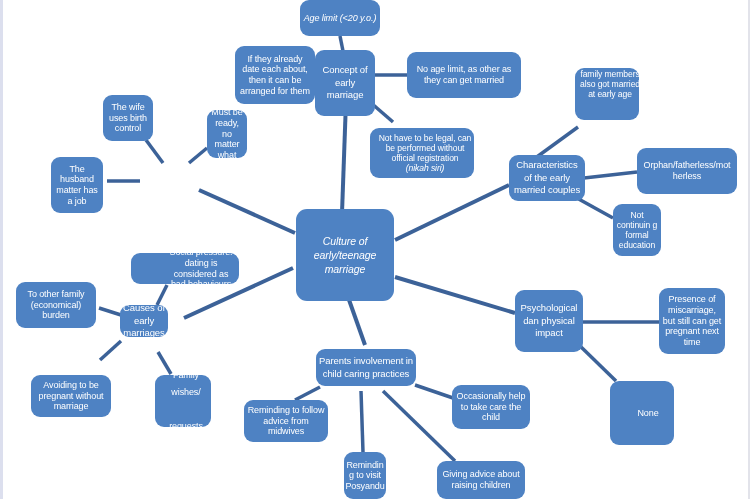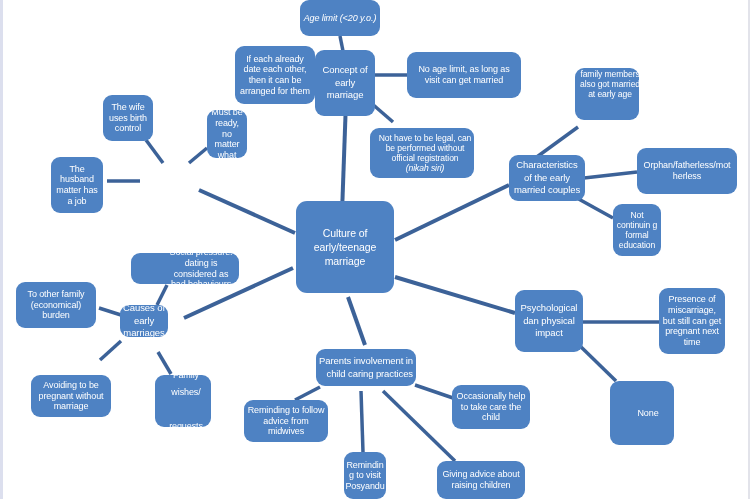--- a/index.html
+++ b/index.html
@@ -112,38 +112,38 @@
 
       <line x1="531" y1="159" x2="575" y2="127"></line>
       <line x1="581" y1="178" x2="634" y2="172"></line>
       <line x1="572" y1="197" x2="610" y2="218"></line>
 
       <line x1="580" y1="322" x2="656" y2="322"></line>
       <line x1="575" y1="344" x2="613" y2="381"></line>
     </g>
   </svg>
 
-  <div class="node center" style="left:293px; top:201px; width:98px; height:92px;">
+  <div class="node center" style="left:293px; top:209px; width:98px; height:92px;font-style:italic;">
     <span>Culture of early/teenage marriage</span>
   </div>
 
   <div class="node hub" style="left:312px; top:50px; width:60px; height:66px;">
     <span>Concept of early marriage</span>
   </div>
 
   <div class="node leaf" style="left:297px; top:0px; width:80px; height:36px;font-style:italic;">
     <span>Age limit (&lt;20 y.o.)</span>
   </div>
 
   <div class="node leaf" style="left:232px; top:46px; width:80px; height:58px;">
-    <span>If each already date each other, then it can be arranged for them</span>
+    <span>If they already date each about, then it can be arranged for them</span>
   </div>
 
   <div class="node leaf" style="left:404px; top:52px; width:114px; height:46px;">
-    <span>No age limit, as long as visit can get married</span>
+    <span>No age limit, as other as they can get married</span>
   </div>
 
   <div class="node tiny" style="left:367px; top:117px; width:104px; height:50px;margin-top:11px;">
     <span>
         <span>Not have to be legal, can be performed without official registration</span> 
         <span class="ital">(nikah siri)</span>
       </span>
   </div>
 
 
@@ -172,21 +172,21 @@
   </div>
 
   <div class="node leaf" style="left:28px; top:375px; width:80px; height:42px;">
     <span>Avoiding to be pregnant without marriage</span>
   </div>
 
   <div class="node leaf" style="left:152px; top:375px; width:56px; height:52px;">
     <span class="loose"><span>Family wishes/</span><br><span>requests</span></span>
   </div>
 
-  <div class="node hub" style="left:313px; top:349px; width:100px; height:37px;text-align:right;">
+  <div class="node hub" style="left:313px; top:349px; width:100px; height:37px;">
     <span>Parents involvement in child caring practices</span>
   </div>
 
   <div class="node leaf" style="left:241px; top:400px; width:84px; height:42px;">
     <span>Reminding to follow advice from midwives</span>
   </div>
 
   <div class="node leaf" style="left:341px; top:452px; width:42px; height:47px;">
     <span>Remindin g to visit Posyandu</span>
   </div>

